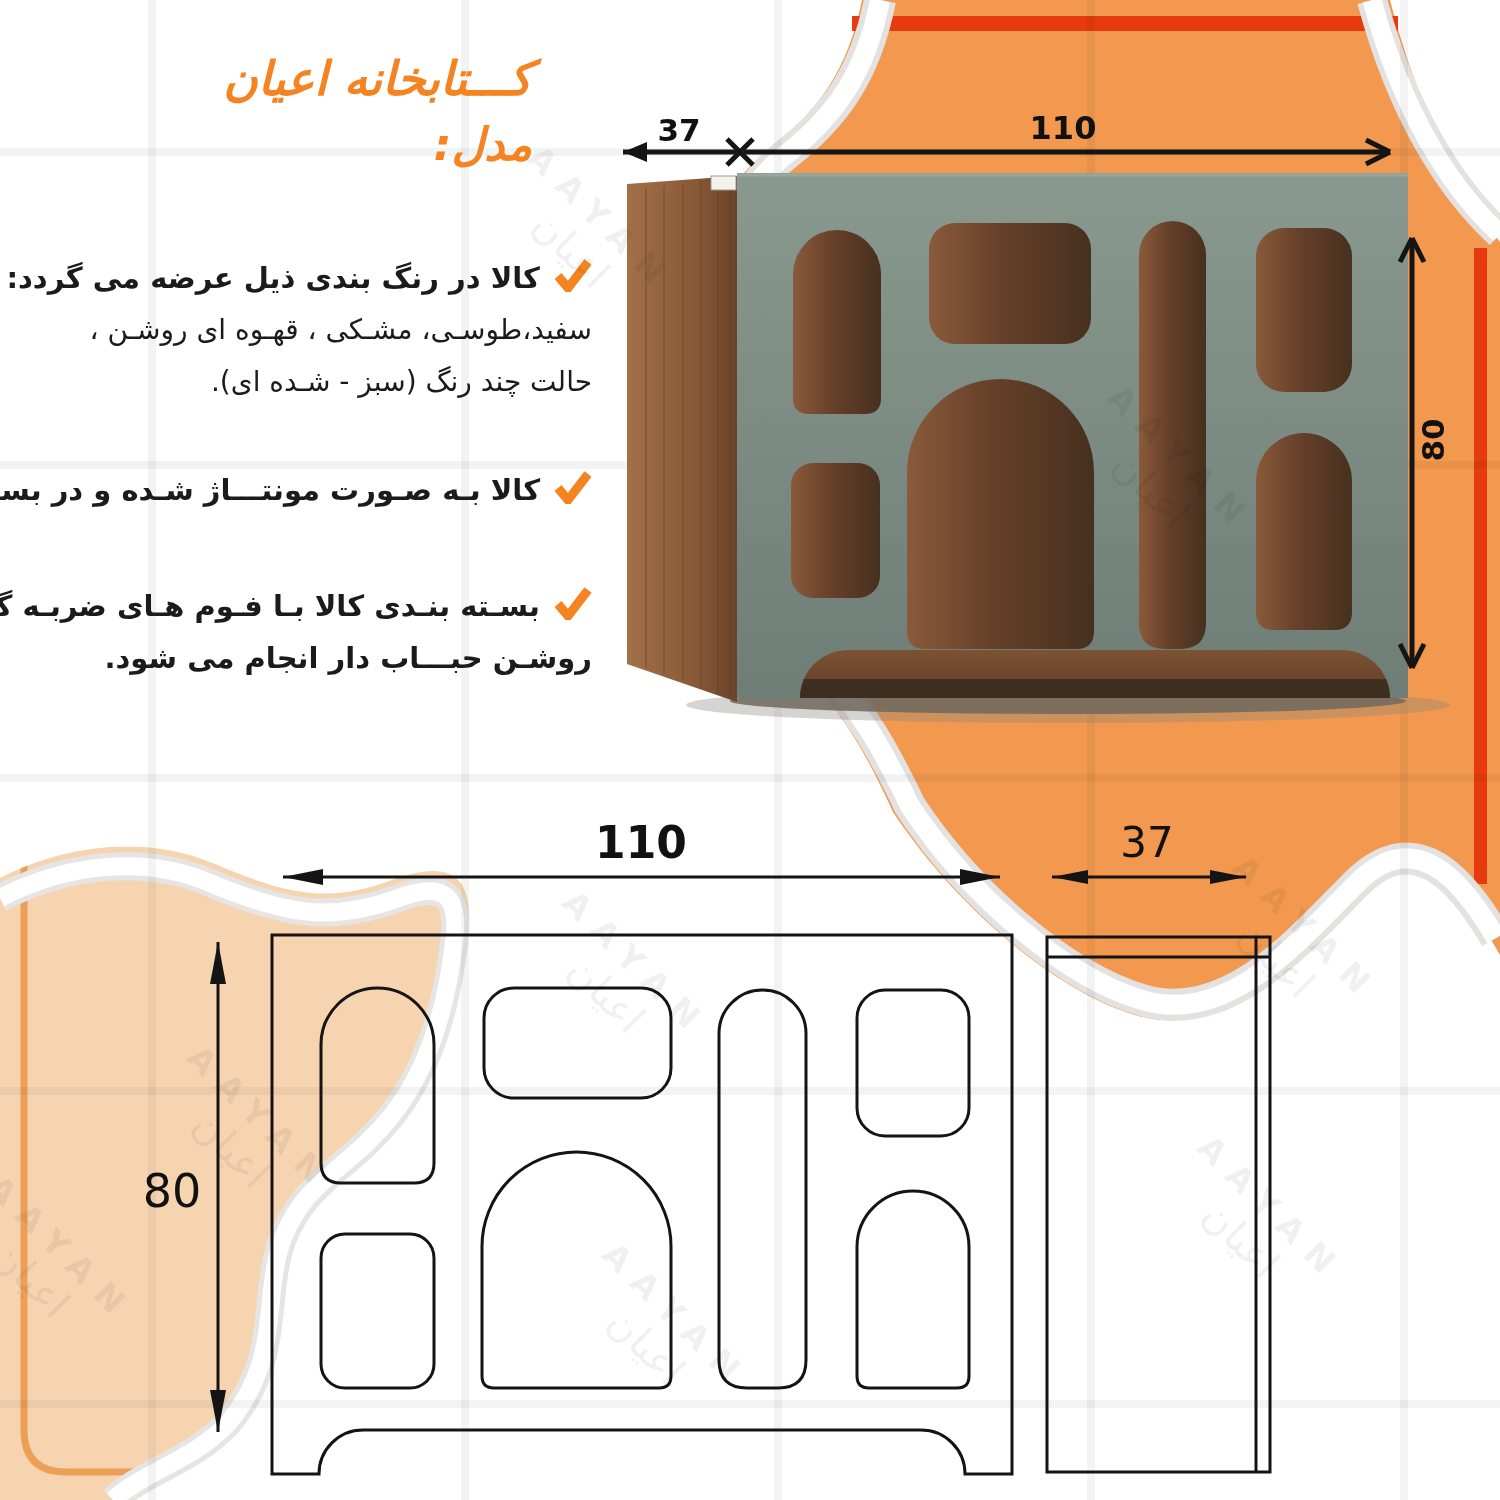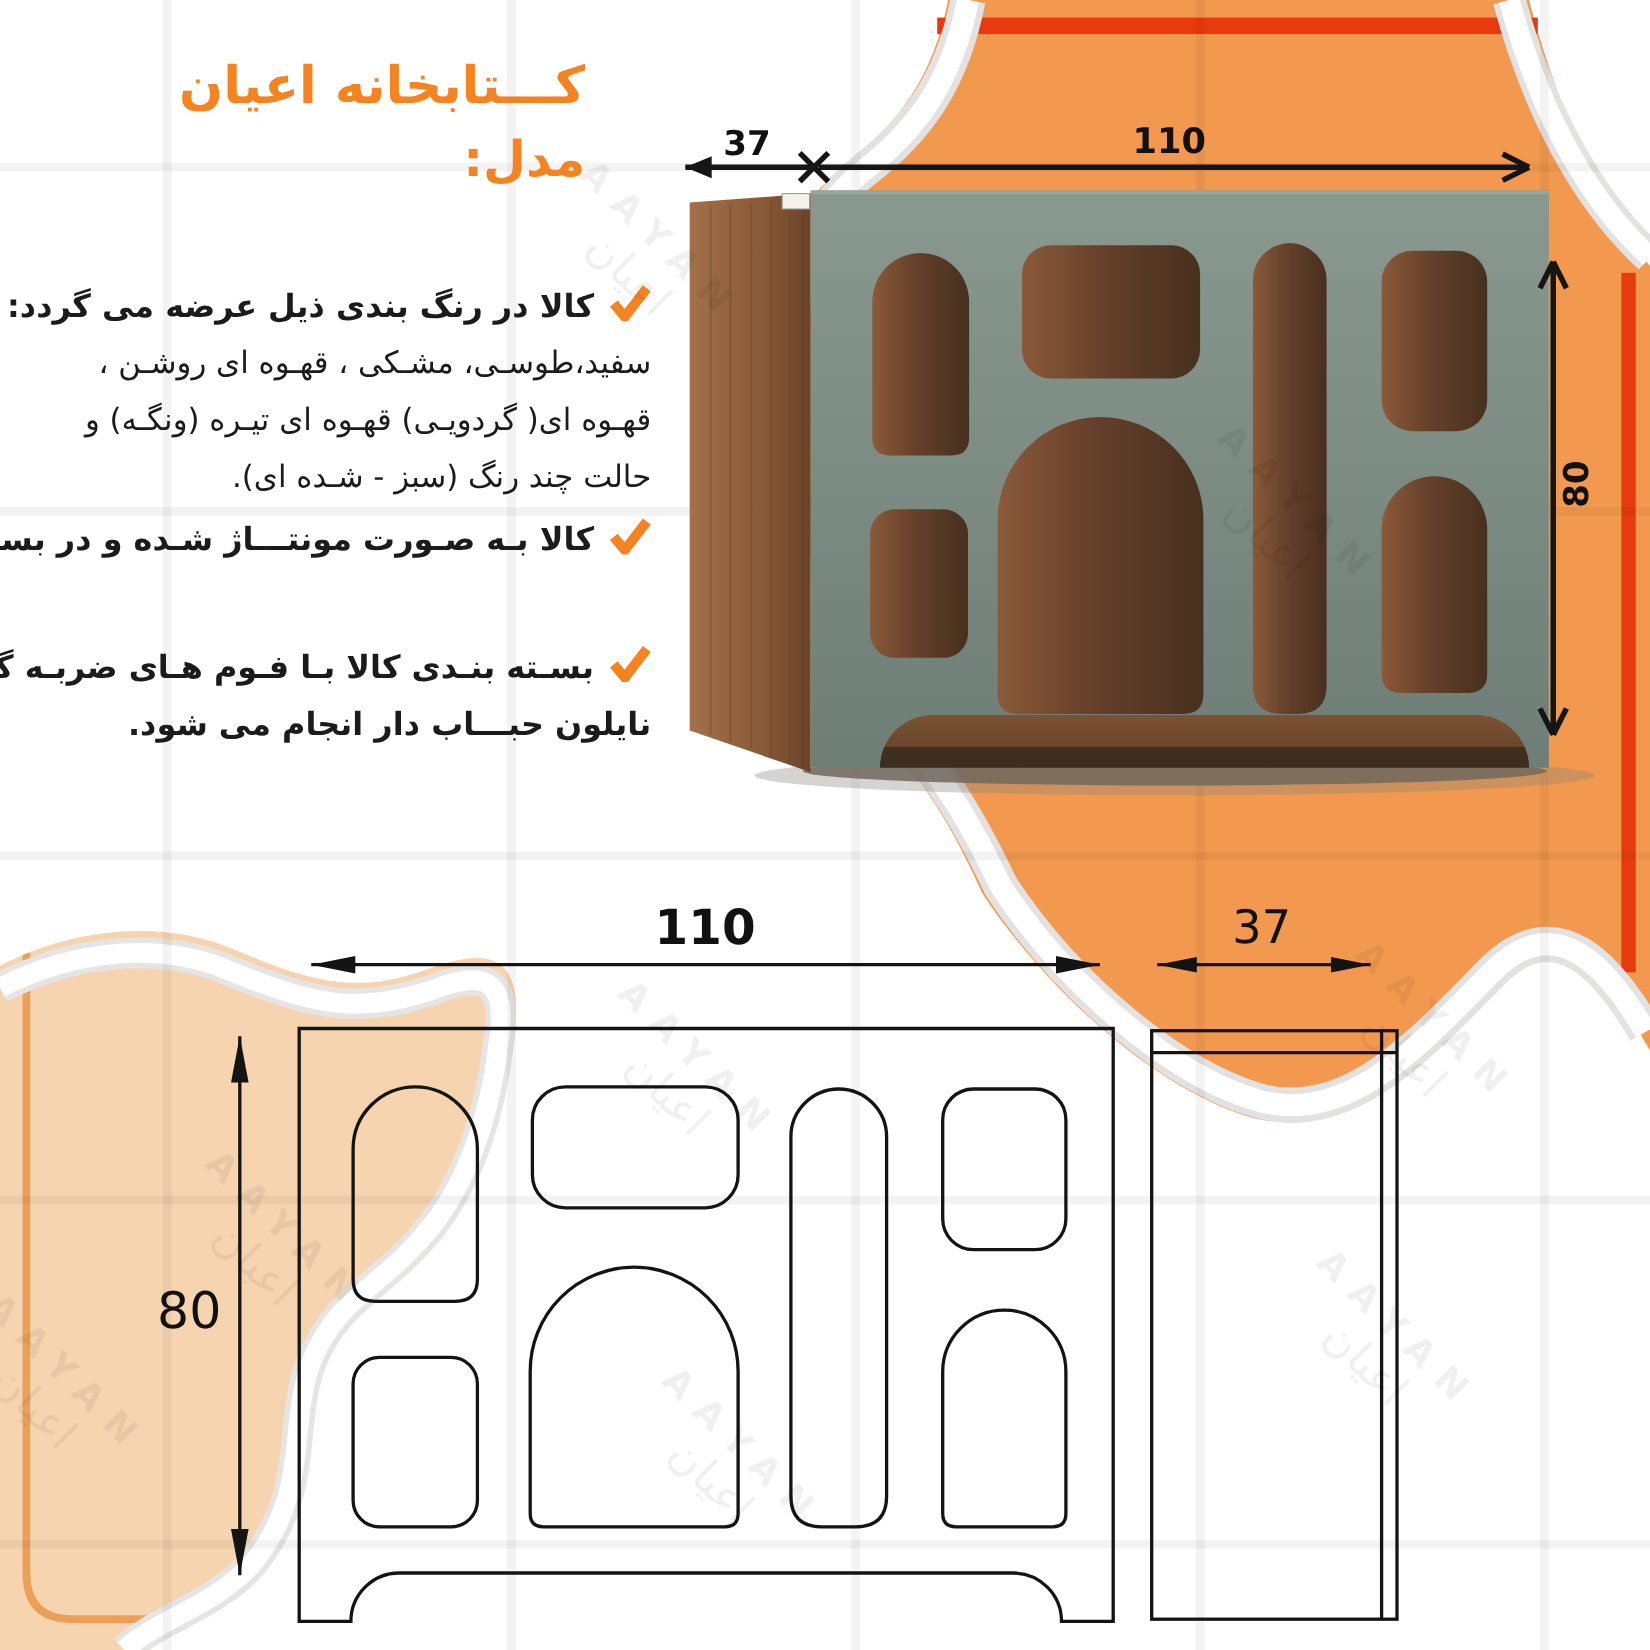--- a/index.html
+++ b/index.html
@@ -10,21 +10,21 @@
   .layer{position:absolute;left:0;top:0;}
   #bg{z-index:1;}
   #render{z-index:10;}
   #drawings{z-index:12;}
   .txt{z-index:20;}
   .wm{position:absolute;z-index:40;width:320px;margin-left:-160px;margin-top:-62px;
       transform:rotate(45deg);text-align:center;color:#000;opacity:0.055;pointer-events:none;}
   .wm-en{font-size:33px;font-weight:bold;letter-spacing:14px;}
   .wm-fa{font-size:40px;margin-top:0px;}
   .title{position:absolute;top:46px;right:968px;width:470px;direction:rtl;
-         color:#F5831F;font-weight:bold;}
+         color:#F5831F;font-weight:bold;font-style:italic;}
   .title-line1{font-size:47px;line-height:66px;}
   .title-model{font-size:45px;line-height:66px;display:flex;justify-content:flex-start;align-items:center;gap:38px;}
   .bullet{position:absolute;right:908px;width:545px;direction:rtl;text-align:right;color:#1b1b1b;}
   .b-line{line-height:52px;font-size:28px;white-space:nowrap;}
   .b-bold{font-weight:bold;font-size:29px;}
   .check{vertical-align:-4px;margin-left:14px;}
 </style>
 </head>
 <body>
 
@@ -205,39 +205,38 @@
     </div>
   </div>
 
   <div class="bullet txt" style="top:252px;">
     <div class="b-line b-bold">
       <svg class="check" width="38" height="34" viewBox="0 0 38 34">
         <path d="M4,18 L14,30 L34,4" stroke="#F5831F" stroke-width="9" fill="none"></path>
       </svg><span>کالا در رنگ بندی ذیل عرضه می گردد:</span>
     </div>
     <div class="b-line">سفید،طوسـی، مشـکی ، قهـوه ای روشـن ،</div>
-    <div class="b-line">قهـوه ای( گردویـی) قهـوه ای تیـره (ونگـه) و</div>
     <div class="b-line">حالت چند رنگ (سبز - شـده ای).</div>
   </div>
 
   <div class="bullet txt" style="top:464px;">
     <div class="b-line b-bold">
       <svg class="check" width="38" height="34" viewBox="0 0 38 34">
         <path d="M4,18 L14,30 L34,4" stroke="#F5831F" stroke-width="9" fill="none"></path>
       </svg><span>کالا بـه صـورت مونتـــاژ شـده و در بستــه</span>
     </div>
   </div>
 
   <div class="bullet txt" style="top:580px;">
     <div class="b-line b-bold">
       <svg class="check" width="38" height="34" viewBox="0 0 38 34">
         <path d="M4,18 L14,30 L34,4" stroke="#F5831F" stroke-width="9" fill="none"></path>
       </svg><span>بسـته بنـدی کالا بـا فـوم هـای ضربـه گیـر و</span>
     </div>
-    <div class="b-line b-bold">نایلون حبـــاب دار انجام می شود.</div>
+    <div class="b-line b-bold">روشـن حبـــاب دار انجام می شود.</div>
   </div>
 
   <div class="wm" style="left:585px;top:255px;">
     <div class="wm-en">AAYAN</div>
     <div class="wm-fa">اعیان</div>
   </div>
   <div class="wm" style="left:1165px;top:495px;">
     <div class="wm-en">AAYAN</div>
     <div class="wm-fa">اعیان</div>
   </div>

